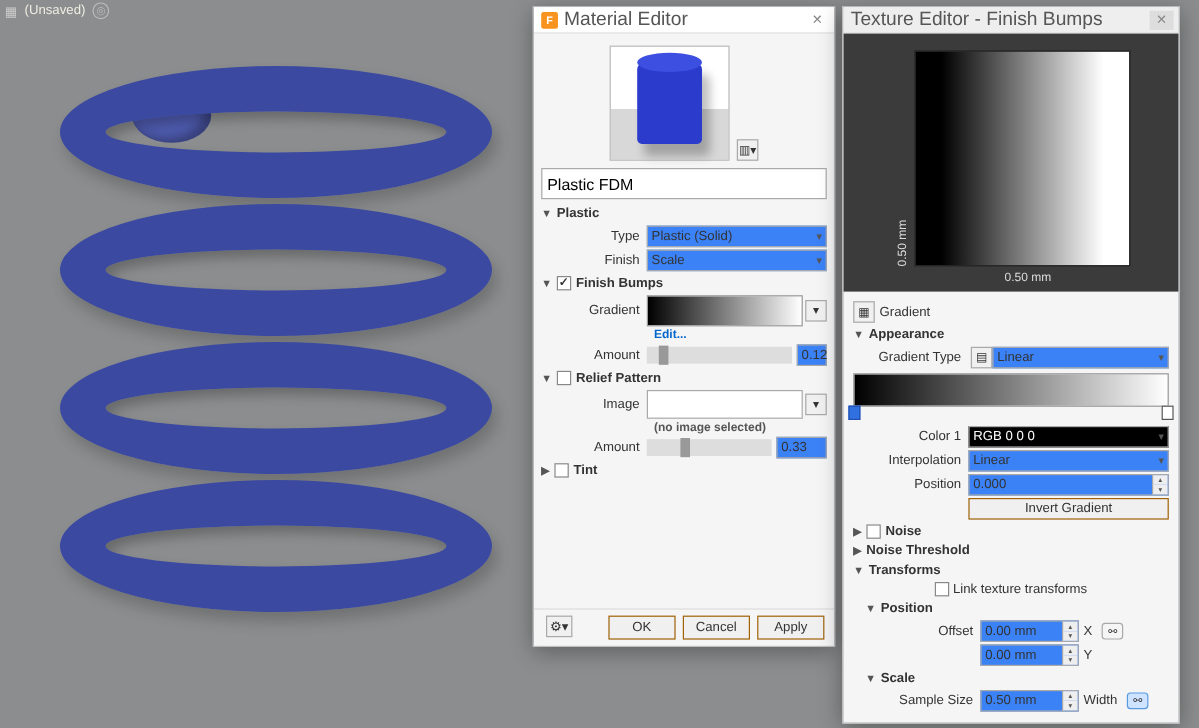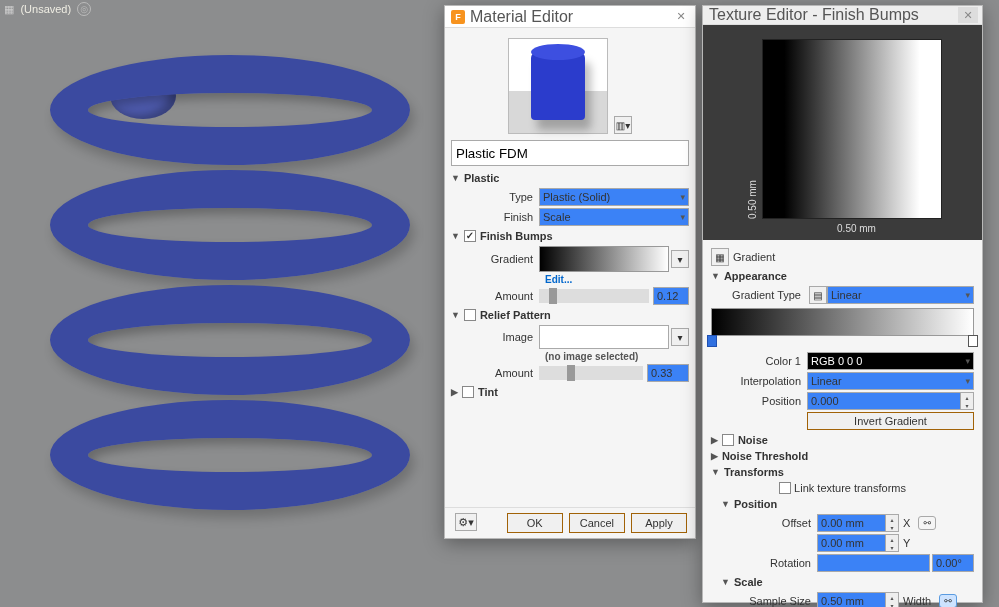--- a/index.html
+++ b/index.html
@@ -128,21 +128,21 @@
         <span class="lbl">Gradient</span>
       <div class="grad-swatch"></div>
       <div class="iconbtn">▾</div>
     </div>
     <div class="hint"><a style="color:#06c;cursor:pointer;">Edit...</a></div>
     <div class="row">
         <span class="lbl">Amount</span>
       <div class="slider-track">
           <div class="slider-thumb" style="left:10px;"></div>
         </div>
-      <div class="input" style="width:36px">
+      <div class="input" style="width:25px">
           <span>0.12</span>
         </div>
     </div>
 
     <div class="section-head">
         <span class="tri">▼</span>
         <span class="cb"></span>
         <span>Relief Pattern</span>
       </div>
     <div class="row">
@@ -272,27 +272,20 @@
           <span class="lbl"></span>
         <div class="numspin" style="width:82px">
             <span>0.00 mm</span>
             <div class="spin">
               <span>▴</span>
               <span>▾</span>
             </div>
           </div>
         <span style="padding:0 4px">Y</span>
       </div>
-      <div class="row tex-row">
-          <span class="lbl">Rotation</span>
-        <div class="input" style="flex:1"></div>
-        <div class="input" style="width:42px;margin-left:2px;">
-            <span>0.00°</span>
-          </div>
-      </div>
 
       <div class="section-head">
           <span class="tri">▼</span>
           <span>Scale</span>
         </div>
       <div class="row tex-row">
           <span class="lbl">Sample Size</span>
         <div class="numspin" style="width:82px">
             <span>0.50 mm</span>
             <div class="spin">

